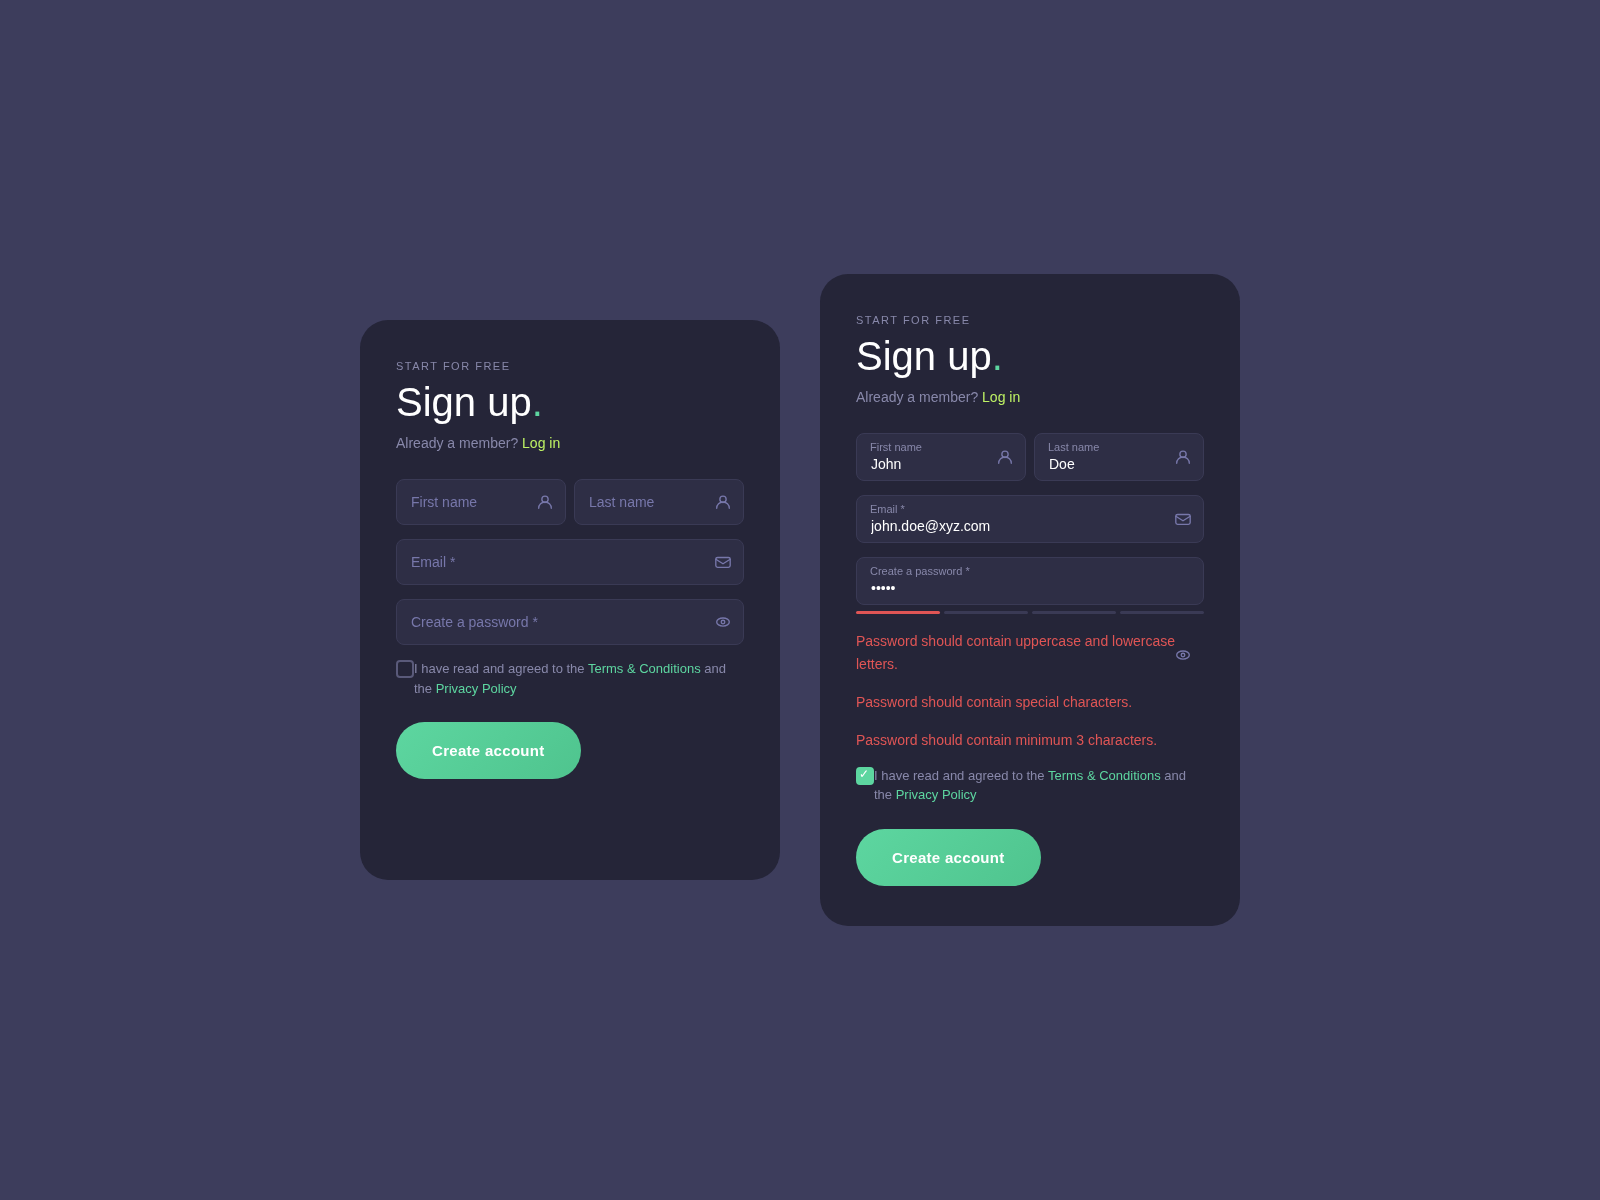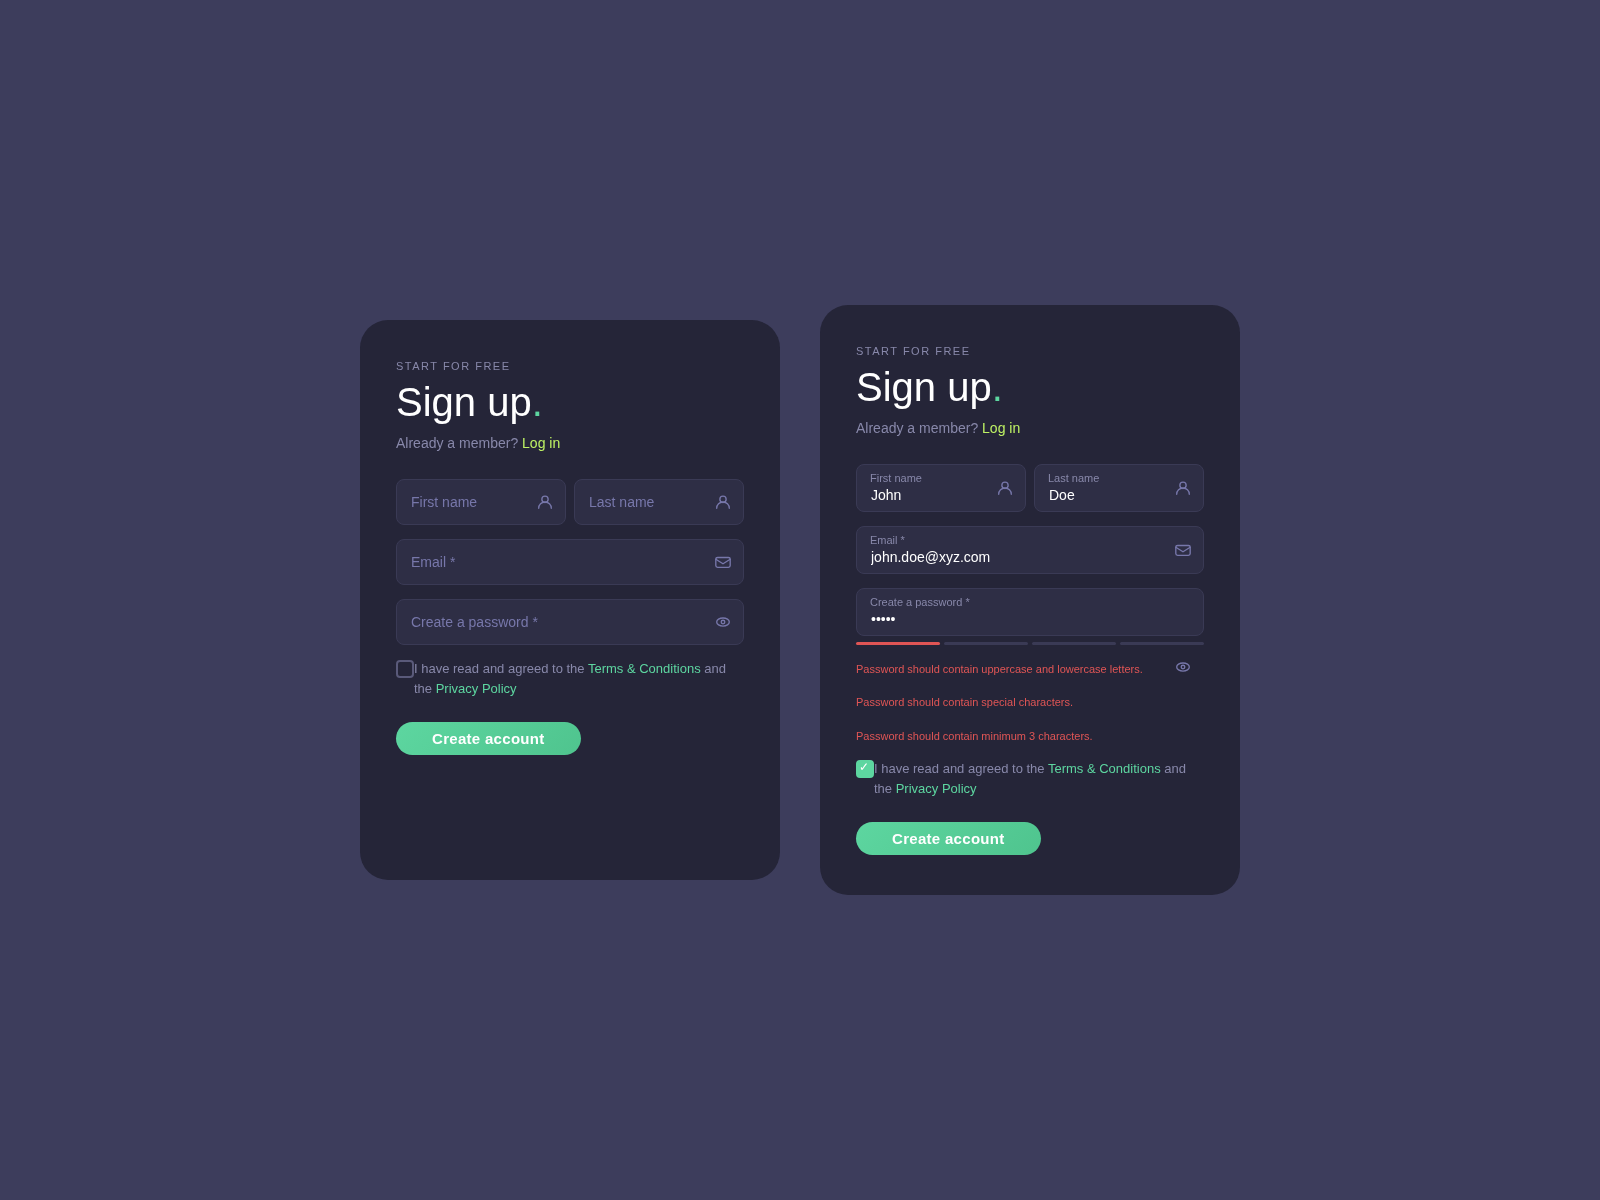--- a/index.html
+++ b/index.html
@@ -128,21 +128,21 @@
     .strength-segment {
       height: 3px;
       flex: 1;
       border-radius: 2px;
     }
 
     .strength-red { background-color: #e05555; }
     .strength-gray { background-color: #3a3a55; }
 
     .error-text {
-      font-size: 11px;
+      font-size: 14px;
       color: #e05555;
       margin-top: 16px;
       line-height: 1.6;
     }
 
     .checkbox-row {
       display: flex;
       align-items: flex-start;
       margin-bottom: 24px;
       margin-top: 10px;
@@ -183,21 +183,21 @@
 
     .checkbox-label a {
       color: #5dd6a0;
       text-decoration: none;
     }
 
     .create-btn {
       background: linear-gradient(135deg, #5dd6a0, #4fc48e);
       border: none;
       border-radius: 50px;
-      padding: 8px 36px;
+      padding: 20px 36px;
       color: #ffffff;
       font-size: 15px;
       font-weight: 600;
       cursor: pointer;
       letter-spacing: 0.3px;
     }
 
     
     .icon-person {
       display: inline-block;

